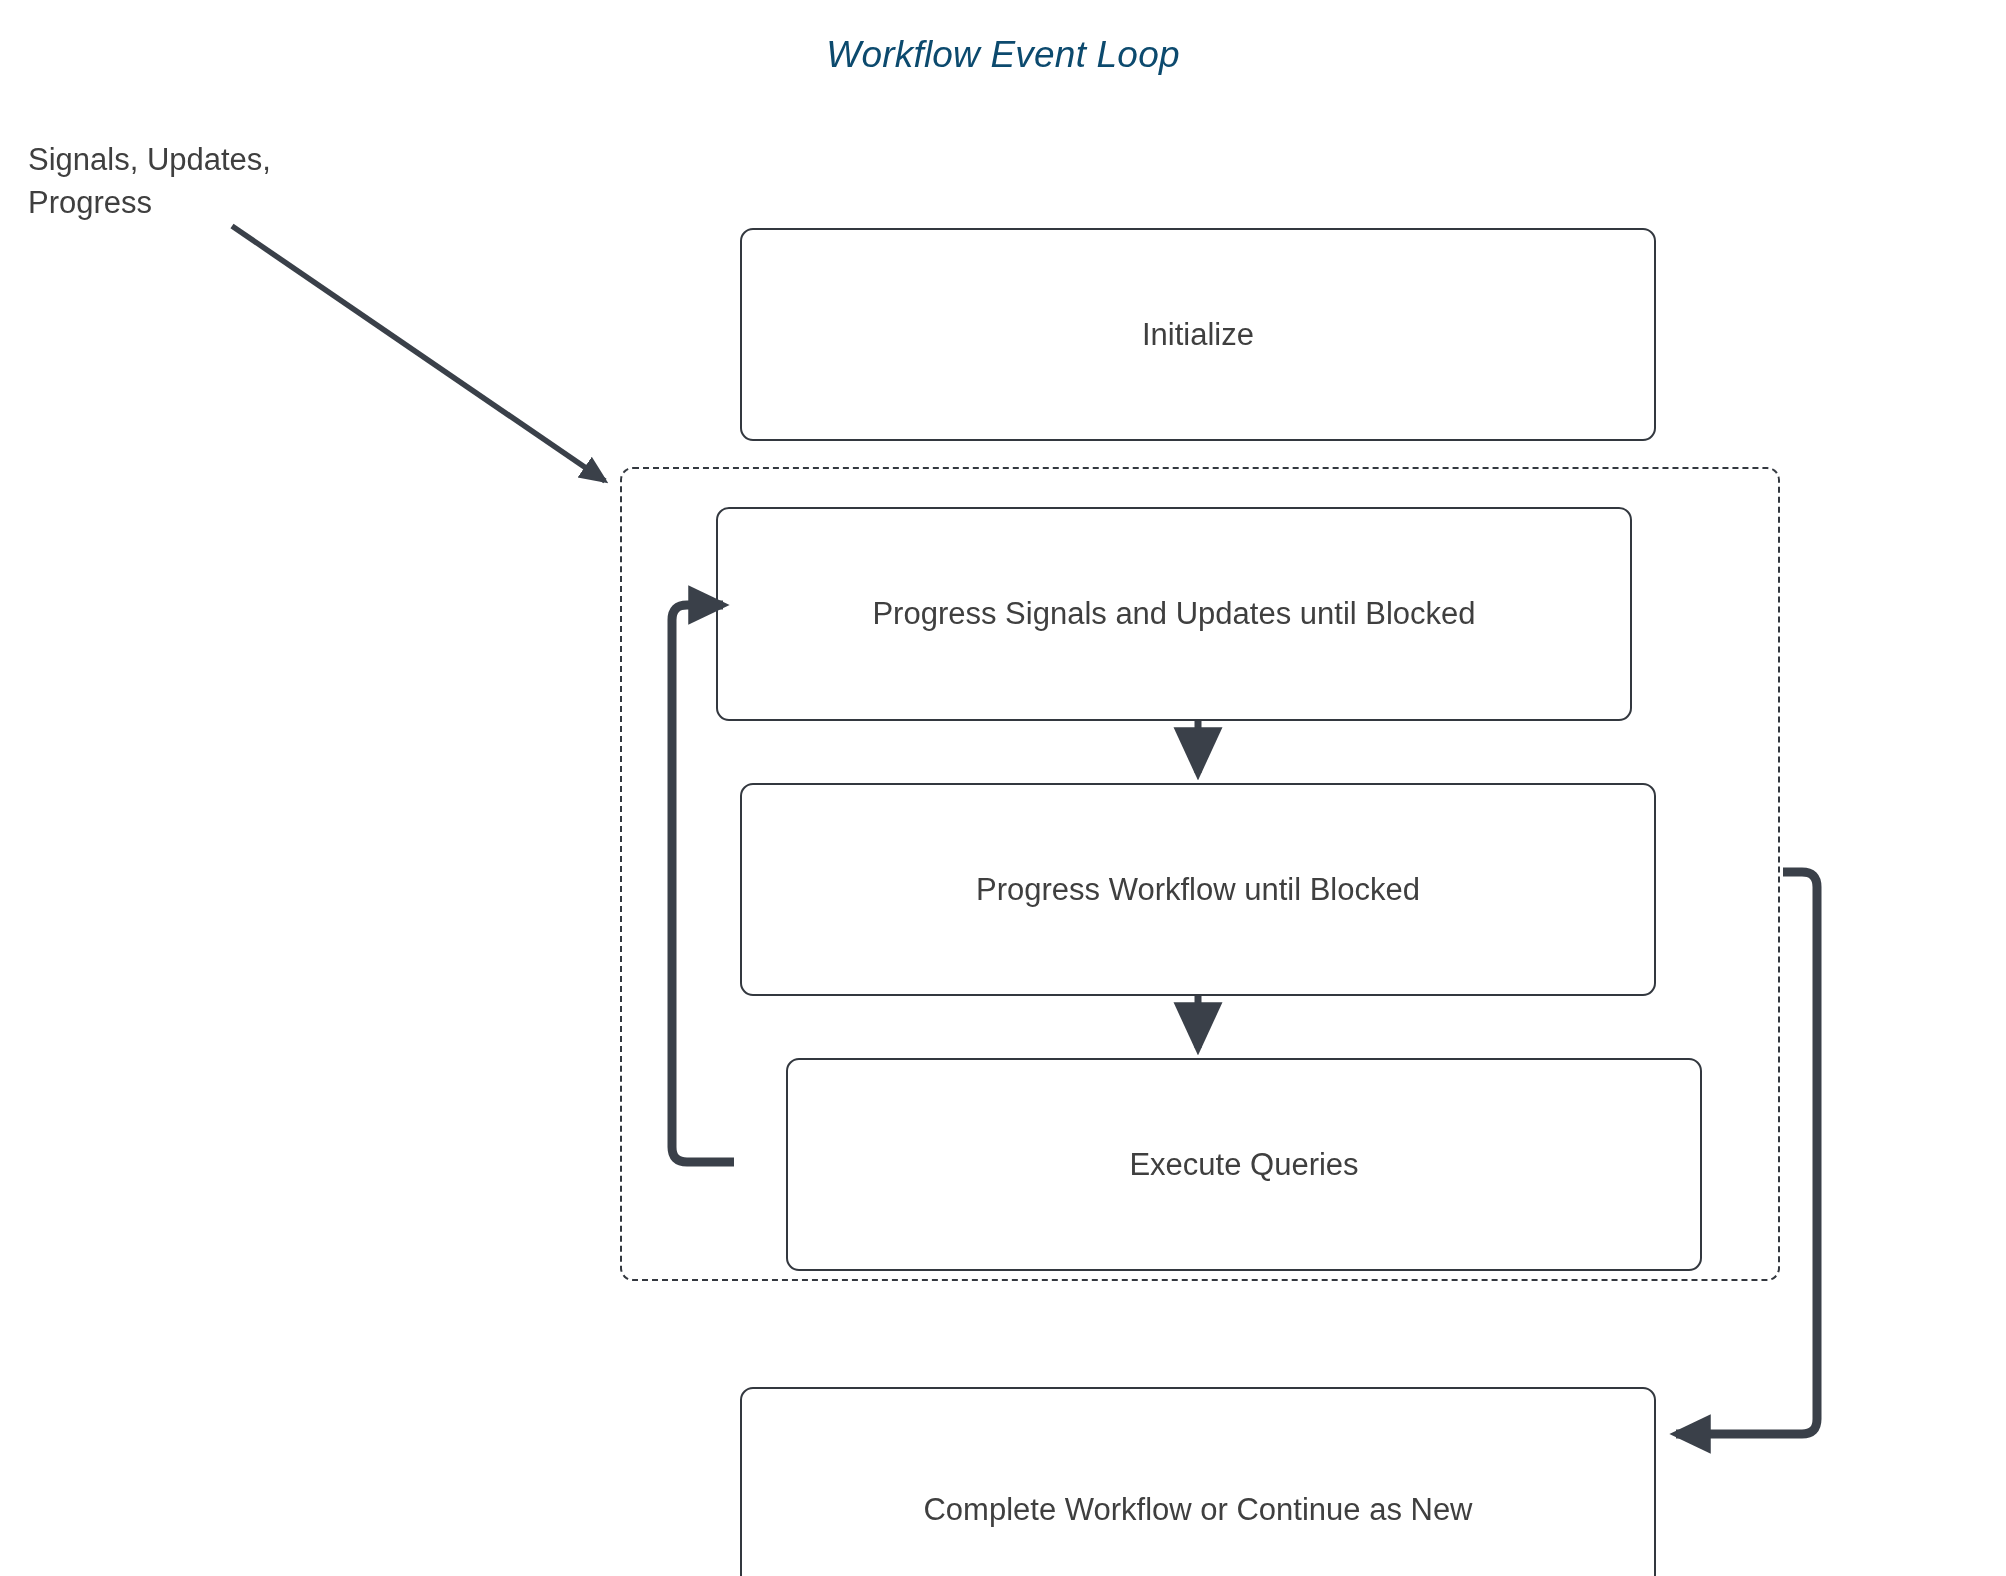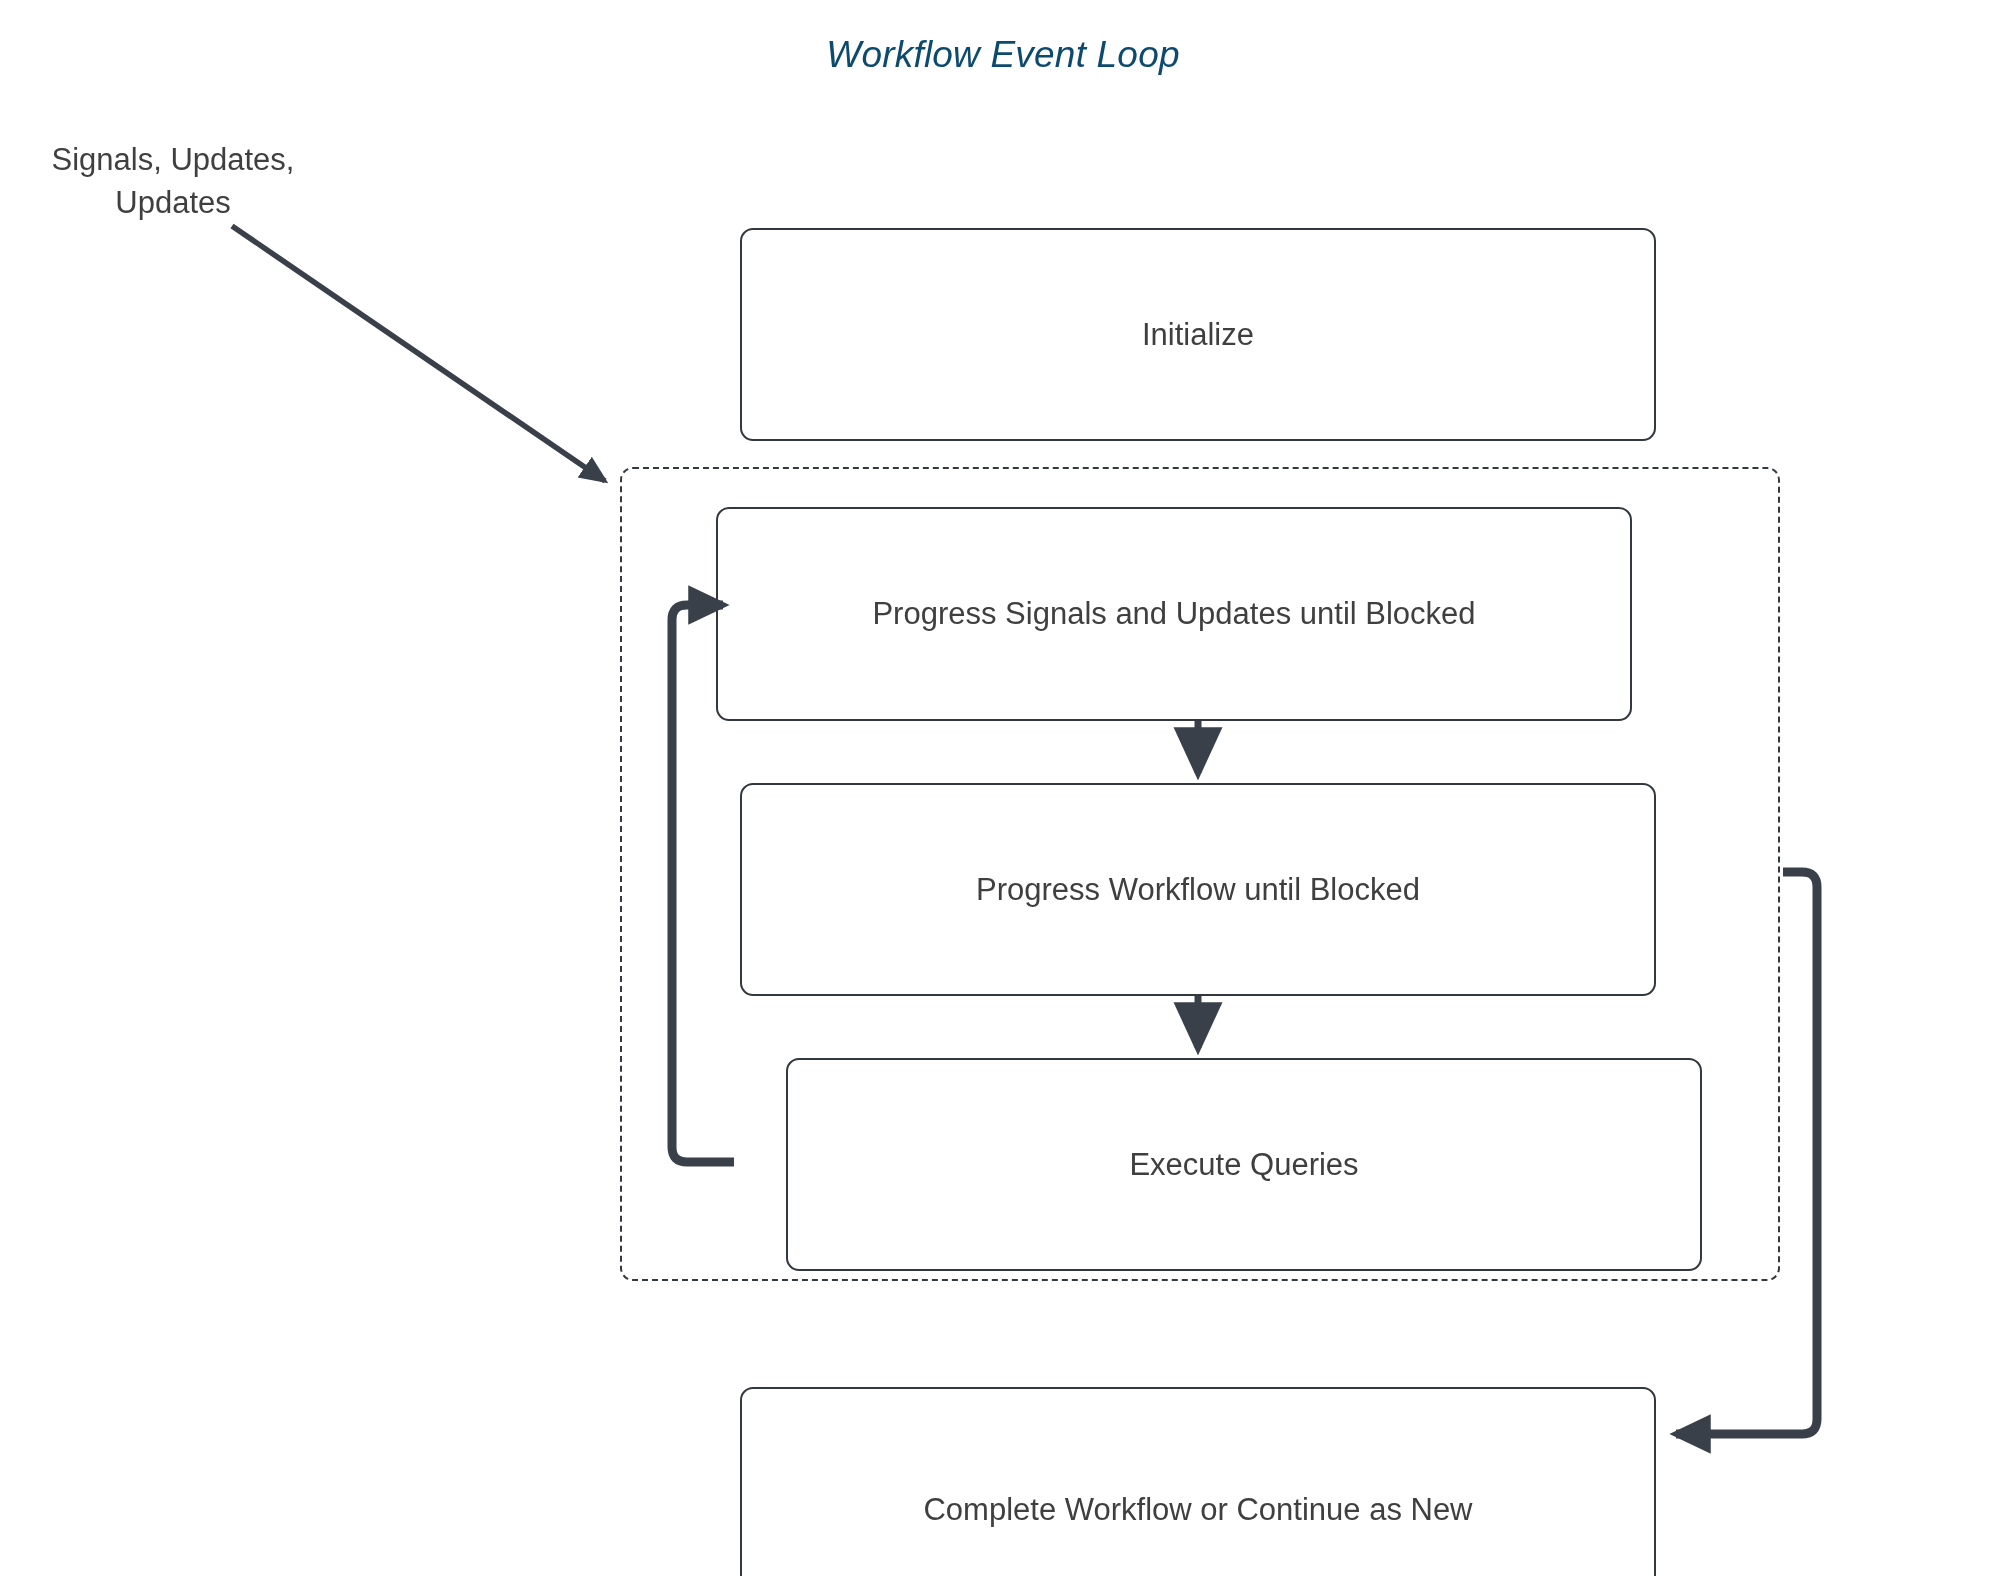--- a/index.html
+++ b/index.html
@@ -36,21 +36,20 @@
     font-size: 37px;
     color: #0c4a6e;
     letter-spacing: 0.2px;
   }
 
   .io-label {
     position: absolute;
     left: 28px;
     top: 138px;
     width: 290px;
-    text-align: center;
     font-size: 31px;
     line-height: 43px;
     color: #3f3f3f;
   }
 
   .node {
     position: absolute;
     box-sizing: border-box;
     border: 2px solid #33383f;
     border-radius: 13px;
@@ -84,21 +83,21 @@
 </style>
 </head>
 <body>
 
 <div id="canvas">
 
   <div class="title">Workflow Event Loop</div>
 
   <div class="io-label">
     <div>Signals, Updates,</div>
-    <div>Updates</div>
+    <div>Progress</div>
   </div>
 
   <div class="loop-container"></div>
 
   <div class="node" id="node-initialize">
     <span>Initialize</span>
   </div>
 
   <div class="node" id="node-progress-su">
     <span>Progress Signals and Updates until Blocked</span>

